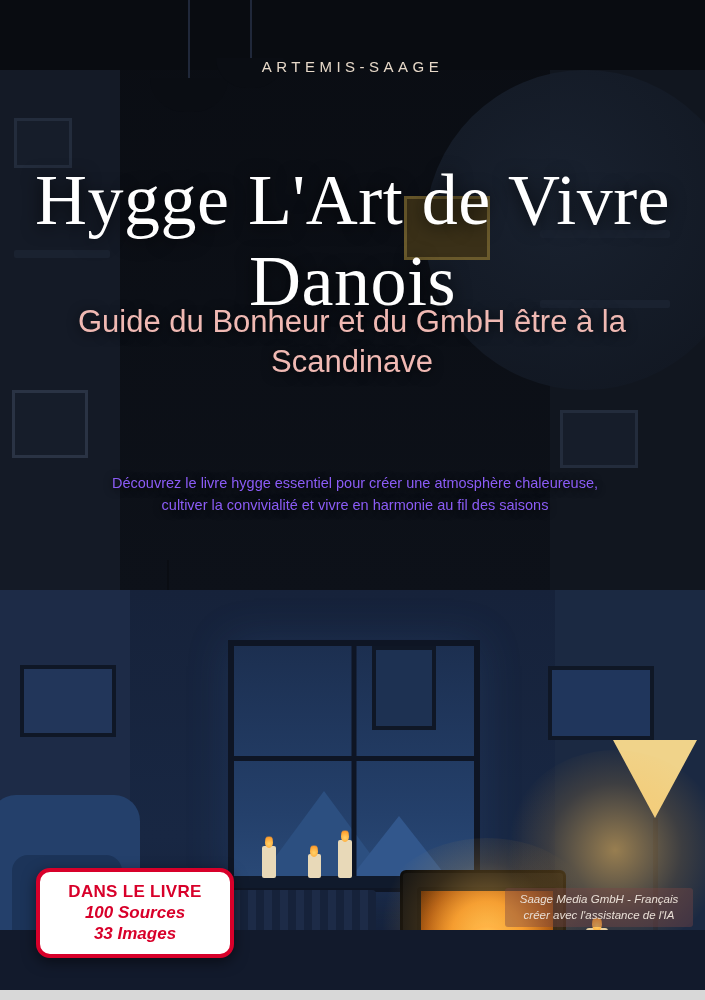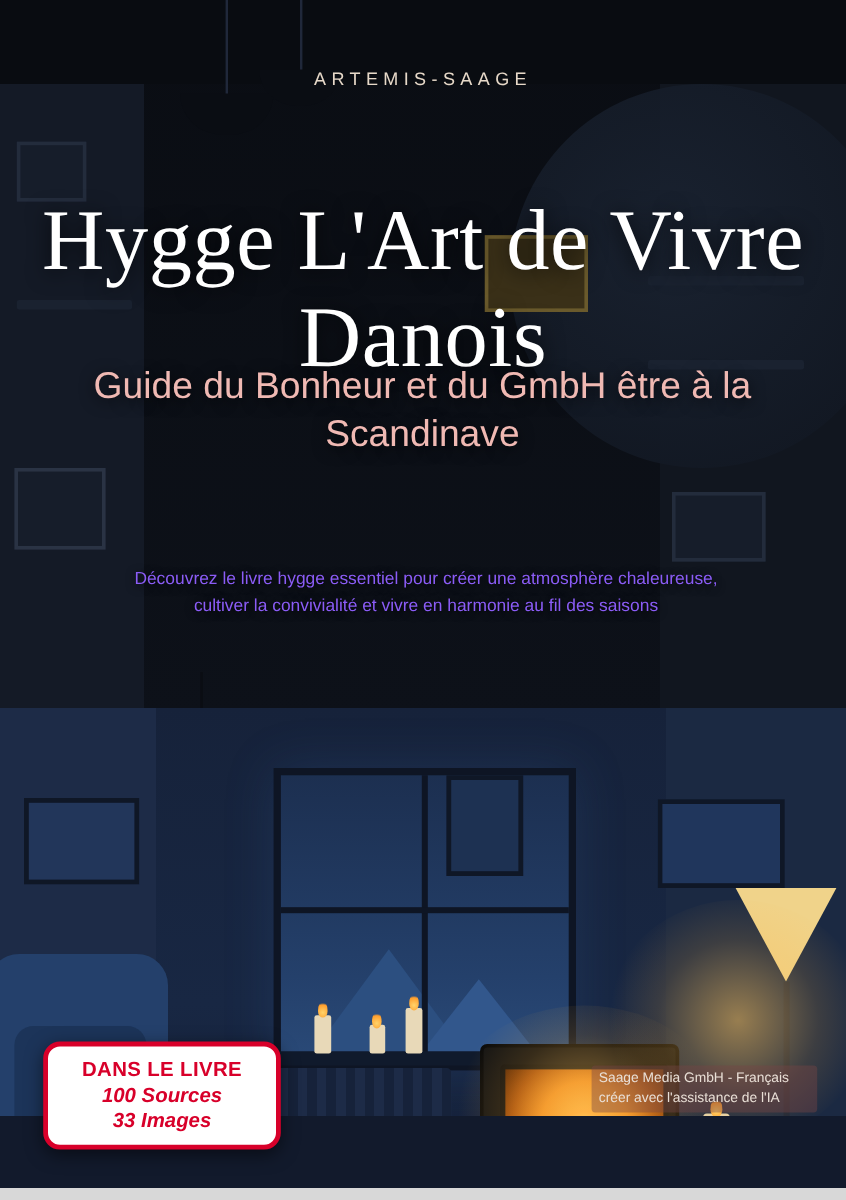--- a/index.html
+++ b/index.html
@@ -240,29 +240,30 @@
     box-shadow: 0 4px 14px rgba(0,0,0,.5);
   }
   .badge .line1 {
     color: #d8002a; font-weight: bold; font-size: 17px; letter-spacing: .3px;
   }
   .badge .line2, .badge .line3 {
     color: #d8002a; font-weight: bold; font-size: 17px; line-height: 1.25; font-style: italic;
   }
   .publisher {
     position: absolute;
-    right: 24px; top: 888px;
+    right: 12px; top: 888px;
     width: 176px;
-    text-align: left;
+    text-align: center;
     color: #e9dfd6;
     font-size: 11.5px;
     line-height: 1.35;
     background: rgba(120,70,70,.42);
     padding: 4px 6px;
     border-radius: 3px;
+    font-style: italic;
   }
   .bottom-strip {
     position: absolute; left: 0; bottom: 0; width: 705px; height: 10px;
     background: #d8d8d8;
   }
 </style>
 </head>
 <body>
 
 <div id="cover">

